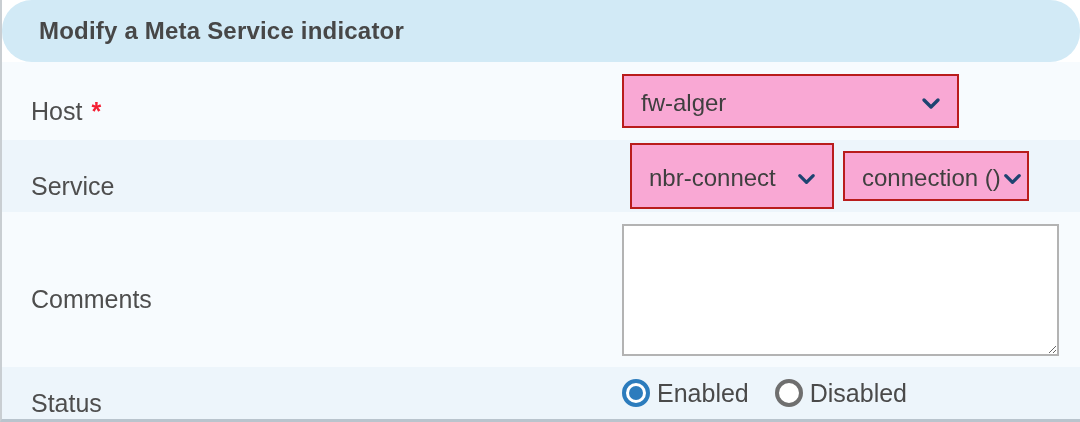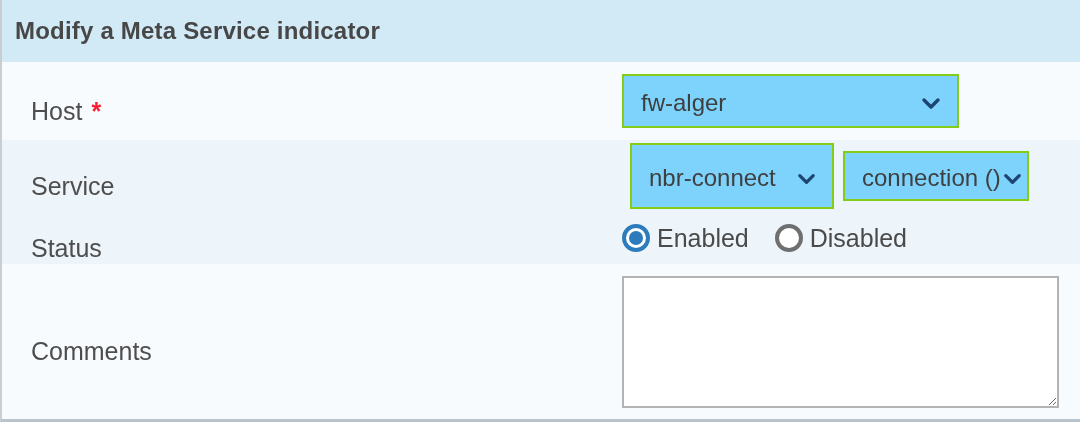--- a/index.html
+++ b/index.html
@@ -14,22 +14,23 @@
     display: flex;
     flex-direction: column;
     overflow: hidden;
   }
 
   .panel-header {
     height: 62px;
     background: #d2eaf6;
     display: flex;
     align-items: center;
-    padding-left: 13px;
-    flex: 0 0 auto;
+    padding-left: 37px;
+    flex: 0 0 auto;
+    border-radius: 30px;
   }
   .panel-title {
     font-size: 24px;
     font-weight: bold;
     color: #474747;
     letter-spacing: 0.2px;
   }
 
   .form-row {
     display: flex;
@@ -64,22 +65,22 @@
   }
 
   .control-cell {
     flex: 1 1 auto;
     display: flex;
     align-items: center;
     gap: 9px;
   }
 
   .select-box {
-    background: #7dd3fc;
-    border: 2px solid #84cc16;
+    background: #f9a8d4;
+    border: 2px solid #b91c1c;
     display: flex;
     align-items: center;
     justify-content: space-between;
     padding: 4px 14px 0 17px;
     cursor: pointer;
   }
   .select-box .select-value {
     font-size: 24px;
     color: #3f3f3f;
     white-space: nowrap;
@@ -176,20 +177,29 @@
         </span>
       </div>
       <div class="select-box select-metric">
         <span class="select-value">connection ()</span>
         <span class="chevron">
           <svg width="23" height="23" viewBox="0 0 24 24" fill="none">
             <path d="M5 9 L12 16 L19 9" stroke="#1e4471" stroke-width="3.4" stroke-linecap="round" stroke-linejoin="round"></path>
           </svg>
         </span>
       </div>
+    </div>
+  </div>
+
+  <div class="form-row row-comments row-light">
+    <div class="label-cell">
+      <span class="field-label">Comments</span>
+    </div>
+    <div class="control-cell">
+      <textarea class="comments-textarea" style=""></textarea>
     </div>
   </div>
 
   <div class="form-row row-status row-shaded">
     <div class="label-cell">
       <span class="field-label">Status</span>
     </div>
     <div class="control-cell">
       <div class="radio-group">
         <div class="radio-option">
@@ -199,22 +209,13 @@
           <span class="radio-label">Enabled</span>
         </div>
         <div class="radio-option">
           <span class="radio-circle"></span>
           <span class="radio-label">Disabled</span>
         </div>
       </div>
     </div>
   </div>
 
-  <div class="form-row row-comments row-light">
-    <div class="label-cell">
-      <span class="field-label">Comments</span>
-    </div>
-    <div class="control-cell">
-      <textarea class="comments-textarea" style=""></textarea>
-    </div>
-  </div>
-
 </div>
 
 </body></html>

